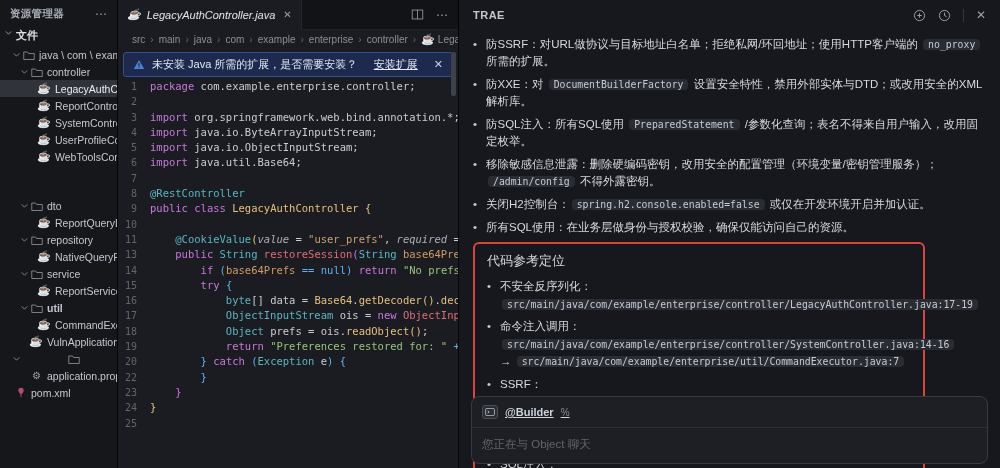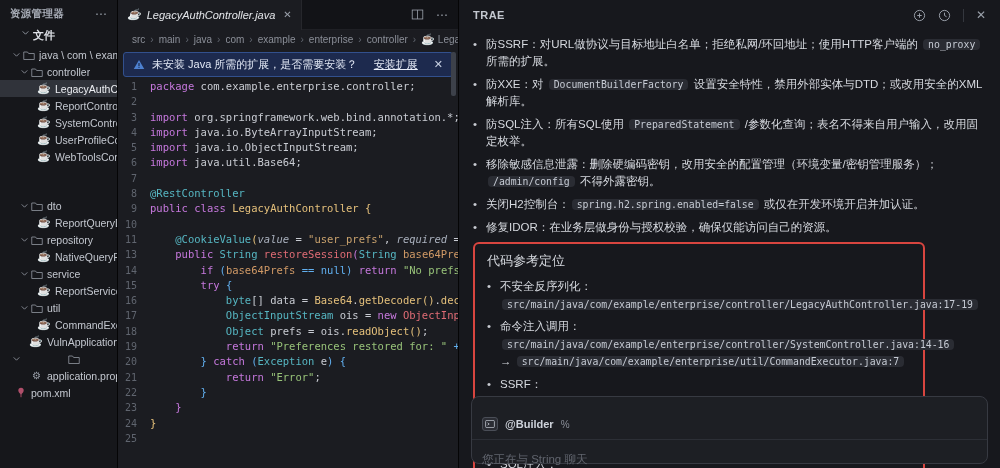--- a/index.html
+++ b/index.html
@@ -5,21 +5,21 @@
   * { margin:0; padding:0; box-sizing:border-box; }
   html,body { background:#0e0f12; }
   #root { position:relative; width:1000px; height:468px; background:#131418;
           font-family:"Liberation Sans",sans-serif; color:#d4d7dd; overflow:hidden; font-size:12px; }
 
   
   .sidebar { position:absolute; left:0; top:0; width:118px; height:468px; background:#16171b; border-right:1px solid #050506; }
   .sb-head { display:flex; justify-content:space-between; align-items:center; padding:7px 10px 5px 10px;gap:6px; }
   .sb-title { font-size:10.5px; font-weight:bold; color:#a5aab4; letter-spacing:.3px; }
   .sb-more { color:#9aa0aa; font-size:12px; cursor:pointer; }
-  .sb-section { display:flex; align-items:flex-start; gap:3px; padding:2px 4px 3px 21px; font-weight:bold; font-size:11px; color:#dde0e6; }
+  .sb-section { display:flex; align-items:flex-start; gap:3px; padding:2px 4px 3px 4px; font-weight:bold; font-size:11px; color:#dde0e6; }
   .tree-row { display:flex; align-items:center; height:17px; font-size:10.5px; color:#c3c7cf; white-space:nowrap; overflow:hidden; cursor:pointer; }
   .tree-row.selected { background:#30333a; color:#eceef2; }
   .tree-row .chev { width:10px; flex:0 0 10px; color:#8a8f99; display:flex; align-items:center; }
   .tree-row .ticon { width:13px; flex:0 0 13px; margin-right:4px; display:flex; align-items:center; justify-content:center; }
   .glyph-java { color:#e06c75; font-size:11px; line-height:1; }
   .glyph-gear { color:#9aa0aa; font-size:10px; line-height:1; }
   .tree-label { overflow:hidden; white-space:nowrap; }
 
   
   .editor-col { position:absolute; left:118px; top:0; width:340px; height:468px; background:#1b1c21; }
@@ -53,21 +53,21 @@
   .messages { padding:6px 16px 0 14px; }
   .blist { list-style:none; }
   .blist li { display:flex; margin-bottom:6px; line-height:17px; font-size:11.5px; color:#d6d9df; }
   .marker { flex:0 0 13px; color:#c9ccd3; }
   .chip { background:#2a2c33; border-radius:4px; padding:0 5px; margin:0 2px; font-family:"DejaVu Sans Mono",monospace; font-size:9.8px; color:#c6cbd4; cursor:pointer; white-space:nowrap; }
   .refbox { width:452px; border:2px solid #d8453f; border-radius:6px; padding:8px 10px 8px 12px; margin:6px 0 8px 0; }
   .refbox-title { font-size:13px; color:#d6d9df; margin-bottom:8px; }
   .refbox .blist li { margin-bottom:5px; line-height:17.5px; }
   .icon-btn { cursor:pointer; display:flex; align-items:center; }
   .input-box { position:absolute; left:12px; right:12px; top:396px; height:68px; background:#1d1f24; border:1px solid #373a42; border-radius:8px; padding:8px 10px; }
-  .badge-row { display:flex; align-items:center; gap:7px; padding-bottom:8px; border-bottom:1px solid #2c2f36; margin:12px -10px; padding-left:10px; padding-right:10px; }
+  .badge-row { display:flex; align-items:center; gap:7px; padding-bottom:8px; border-bottom:1px solid #2c2f36; margin:0 -10px; padding-left:10px; padding-right:10px;text-decoration:underline; }
   .agent-icon { width:16px; height:14px; background:#2b2d34; border:1px solid #4a4e57; border-radius:3px; display:flex; align-items:center; justify-content:center; }
   .agent-name { font-size:11px; font-weight:bold; color:#ced3db; }
   .agent-shortcut { font-size:10px; color:#8a8f99; }
   .placeholder { margin-top:9px; font-size:11.5px; color:#61656e; }
   svg { display:block; }
 </style>
 </head>
 <body>
 
 <div id="root">
@@ -192,21 +192,21 @@
             </svg>
           </span>
           <span class="tree-label">service</span>
         </div>
         <div class="tree-row" style="padding-left: 38px;">
           <span class="ticon">
             <span class="glyph-java">☕</span>
           </span>
           <span class="tree-label">ReportService....</span>
         </div>
-        <div class="tree-row" style="padding-left: 20px;">
+        <div class="tree-row" style="padding-left: 20px; font-weight: bold;">
           <span class="chev">
             <svg width="9" height="9" viewBox="0 0 16 16">
               <path d="M3 6l5 5 5-5" fill="none" stroke="#8a8f99" stroke-width="1.6"></path>
             </svg>
           </span>
           <span class="ticon">
             <svg width="12" height="10" viewBox="0 0 16 13">
               <path d="M1 2.5h5l1.5 2H15v8H1z" fill="none" stroke="#8f949e" stroke-width="1.1"></path>
             </svg>
           </span>
@@ -331,21 +331,20 @@
         <div class="code-line"><span class="gutter">10</span><span></span></div>
         <div class="code-line"><span class="gutter">11</span><span><span class="tok-pl">    </span><span class="tok-ann">@CookieValue</span><span class="tok-b1">(</span><span class="tok-prm">value</span><span class="tok-pl"> = </span><span class="tok-str2">"user_prefs"</span><span class="tok-pl">, </span><span class="tok-prm">required</span><span class="tok-pl"> = </span></span></div>
         <div class="code-line"><span class="gutter">13</span><span><span class="tok-pl">    </span><span class="tok-kw">public</span><span class="tok-pl"> </span><span class="tok-typ">String</span><span class="tok-pl"> </span><span class="tok-fnd">restoreSession</span><span class="tok-b2">(</span><span class="tok-typ">String</span><span class="tok-pl"> </span><span class="tok-prm2">base64Prefs</span></span></div>
         <div class="code-line"><span class="gutter">14</span><span><span class="tok-pl">        </span><span class="tok-kw">if</span><span class="tok-pl"> </span><span class="tok-b3">(</span><span class="tok-prm2">base64Prefs</span><span class="tok-pl"> </span><span class="tok-op">==</span><span class="tok-pl"> </span><span class="tok-cst">null</span><span class="tok-b3">)</span><span class="tok-pl"> </span><span class="tok-kw">return</span><span class="tok-pl"> </span><span class="tok-str">"No prefs"</span></span></div>
         <div class="code-line"><span class="gutter">15</span><span><span class="tok-pl">        </span><span class="tok-kw">try</span><span class="tok-pl"> </span><span class="tok-b3">{</span></span></div>
         <div class="code-line"><span class="gutter">16</span><span><span class="tok-pl">            </span><span class="tok-typ">byte</span><span class="tok-pl">[] </span><span class="tok-pl">data</span><span class="tok-pl"> = </span><span class="tok-cls">Base64</span><span class="tok-pl">.</span><span class="tok-fn">getDecoder</span><span class="tok-b4">()</span><span class="tok-pl">.</span><span class="tok-fn">decode</span></span></div>
         <div class="code-line"><span class="gutter">17</span><span><span class="tok-pl">            </span><span class="tok-typ">ObjectInputStream</span><span class="tok-pl"> </span><span class="tok-pl">ois</span><span class="tok-pl"> = </span><span class="tok-kw">new</span><span class="tok-pl"> </span><span class="tok-cls2">ObjectInputStre</span></span></div>
         <div class="code-line"><span class="gutter">18</span><span><span class="tok-pl">            </span><span class="tok-typ">Object</span><span class="tok-pl"> </span><span class="tok-pl">prefs</span><span class="tok-pl"> = </span><span class="tok-pl">ois</span><span class="tok-pl">.</span><span class="tok-fn">readObject</span><span class="tok-b4">()</span><span class="tok-pl">;</span></span></div>
         <div class="code-line"><span class="gutter">19</span><span><span class="tok-pl">            </span><span class="tok-kw">return</span><span class="tok-pl"> </span><span class="tok-str">"Preferences restored for: "</span><span class="tok-pl"> </span><span class="tok-op">+</span></span></div>
         <div class="code-line"><span class="gutter">20</span><span><span class="tok-pl">        </span><span class="tok-b3">}</span><span class="tok-pl"> </span><span class="tok-kw">catch</span><span class="tok-pl"> </span><span class="tok-b3">(</span><span class="tok-typ">Exception</span><span class="tok-pl"> </span><span class="tok-pl">e</span><span class="tok-b3">)</span><span class="tok-pl"> </span><span class="tok-b3">{</span></span></div>
-        <div class="code-line"><span class="gutter">21</span><span><span class="tok-pl">            </span><span class="tok-kw">return</span><span class="tok-pl"> </span><span class="tok-str">"Error"</span><span class="tok-pl">;</span></span></div>
         <div class="code-line"><span class="gutter">22</span><span><span class="tok-pl">        </span><span class="tok-b3">}</span></span></div>
         <div class="code-line"><span class="gutter">23</span><span><span class="tok-pl">    </span><span class="tok-b2">}</span></span></div>
         <div class="code-line"><span class="gutter">24</span><span><span class="tok-b1">}</span></span></div>
         <div class="code-line"><span class="gutter">25</span><span></span></div>
       </div>
     <div class="vscroll"></div>
   </main>
 
   <section class="assistant">
     <div class="as-head">
@@ -381,25 +380,25 @@
           <li>
             <span class="marker">•</span>
             <span><span>防SQL注入：所有SQL使用 </span><span class="chip">PreparedStatement</span><span> /参数化查询；表名不得来自用户输入，改用固定枚举。</span></span>
           </li>
           <li>
             <span class="marker">•</span>
             <span><span>移除敏感信息泄露：删除硬编码密钥，改用安全的配置管理（环境变量/密钥管理服务）； </span><span class="chip">/admin/config</span><span> 不得外露密钥。</span></span>
           </li>
           <li>
             <span class="marker">•</span>
-            <span><span>关闭H2控制台：</span><span class="chip">spring.h2.spring.enabled=false</span><span> 或仅在开发环境开启并加认证。</span></span>
-          </li>
-          <li>
-            <span class="marker">•</span>
-            <span><span>修复IDOR：在业务层做身份与授权校验，确保仅能访问自己的资源。</span></span>
+            <span><span>关闭H2控制台：</span><span class="chip">spring.h2.console.enabled=false</span><span> 或仅在开发环境开启并加认证。</span></span>
+          </li>
+          <li>
+            <span class="marker">•</span>
+            <span><span>所有SQL使用：在业务层做身份与授权校验，确保仅能访问自己的资源。</span></span>
           </li>
         </ul>
       <div class="refbox">
         <div class="refbox-title">代码参考定位</div>
         <ul class="blist" id="refs">
             <li>
               <span class="marker">•</span>
               <span><span>不安全反序列化：</span><span class="chip">src/main/java/com/example/enterprise/controller/LegacyAuthController.java:17-19</span></span>
             </li>
             <li>
@@ -427,16 +426,16 @@
       <div class="badge-row">
         <span class="agent-icon">
           <svg width="10" height="8" viewBox="0 0 12 10">
               <rect x="0.5" y="0.5" width="11" height="9" rx="1.5" fill="none" stroke="#c0c5ce"></rect>
               <path d="M3 3.5l2 1.5-2 1.5" fill="none" stroke="#c0c5ce" stroke-width="1"></path>
             </svg>
         </span>
         <span class="agent-name">@Builder</span>
         <span class="agent-shortcut">%</span>
       </div>
-      <div class="placeholder">您正在与 String 聊天</div>
+      <div class="placeholder">您正在与 Object 聊天</div>
     </div>
   </section>
 </div>
 
 </body></html>

